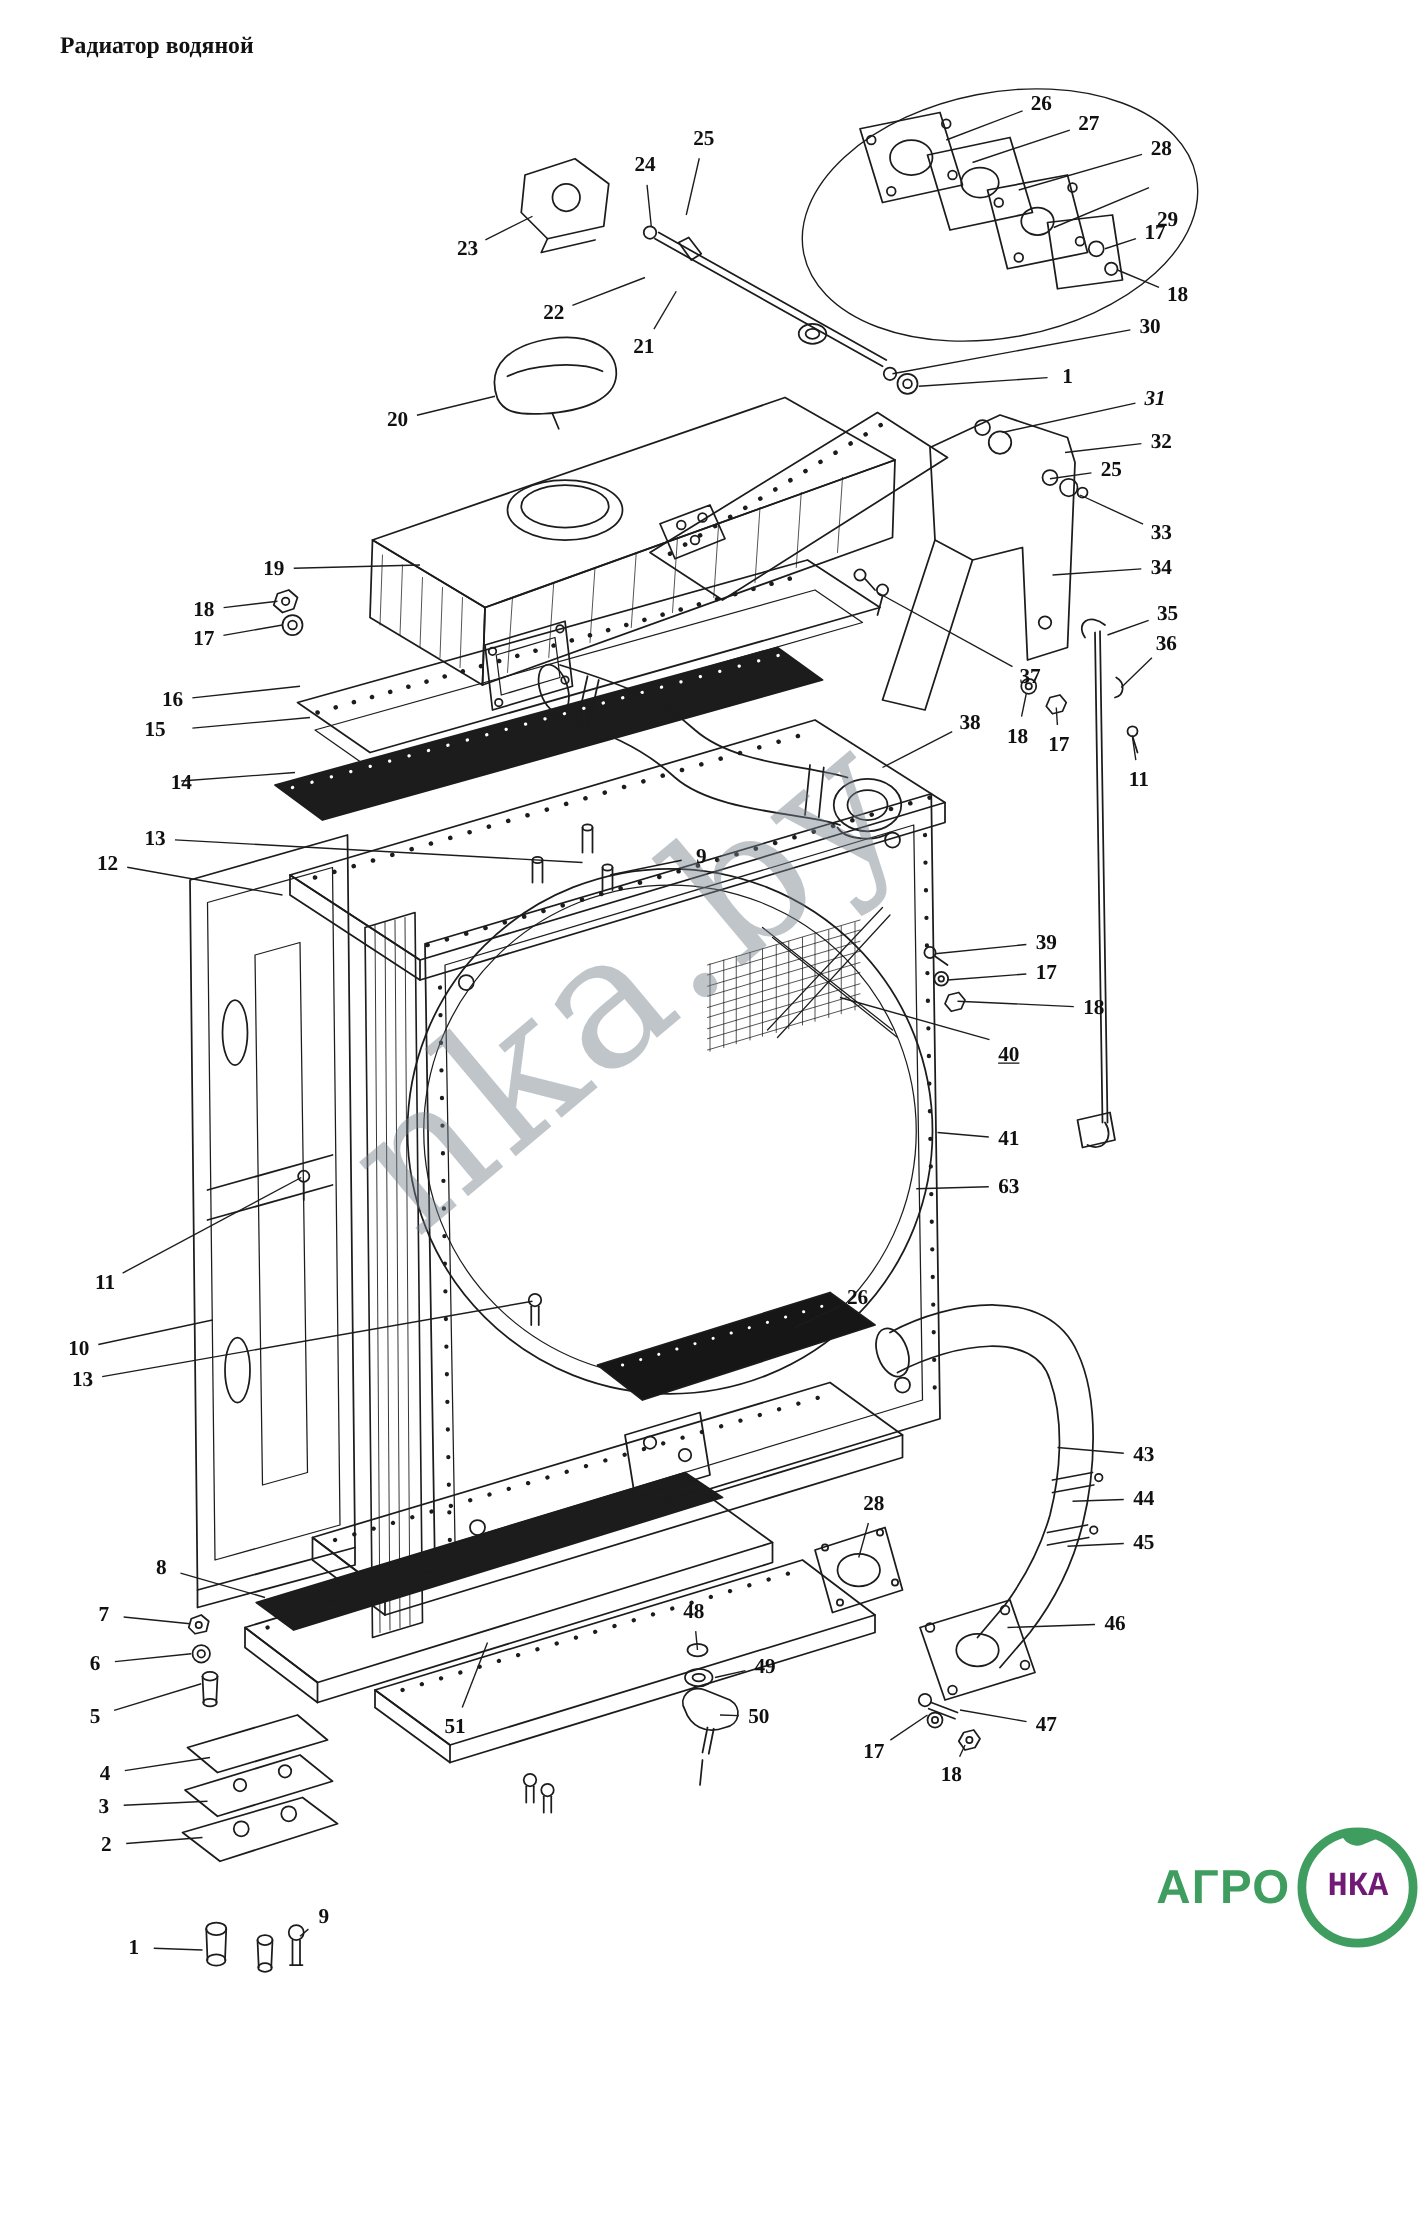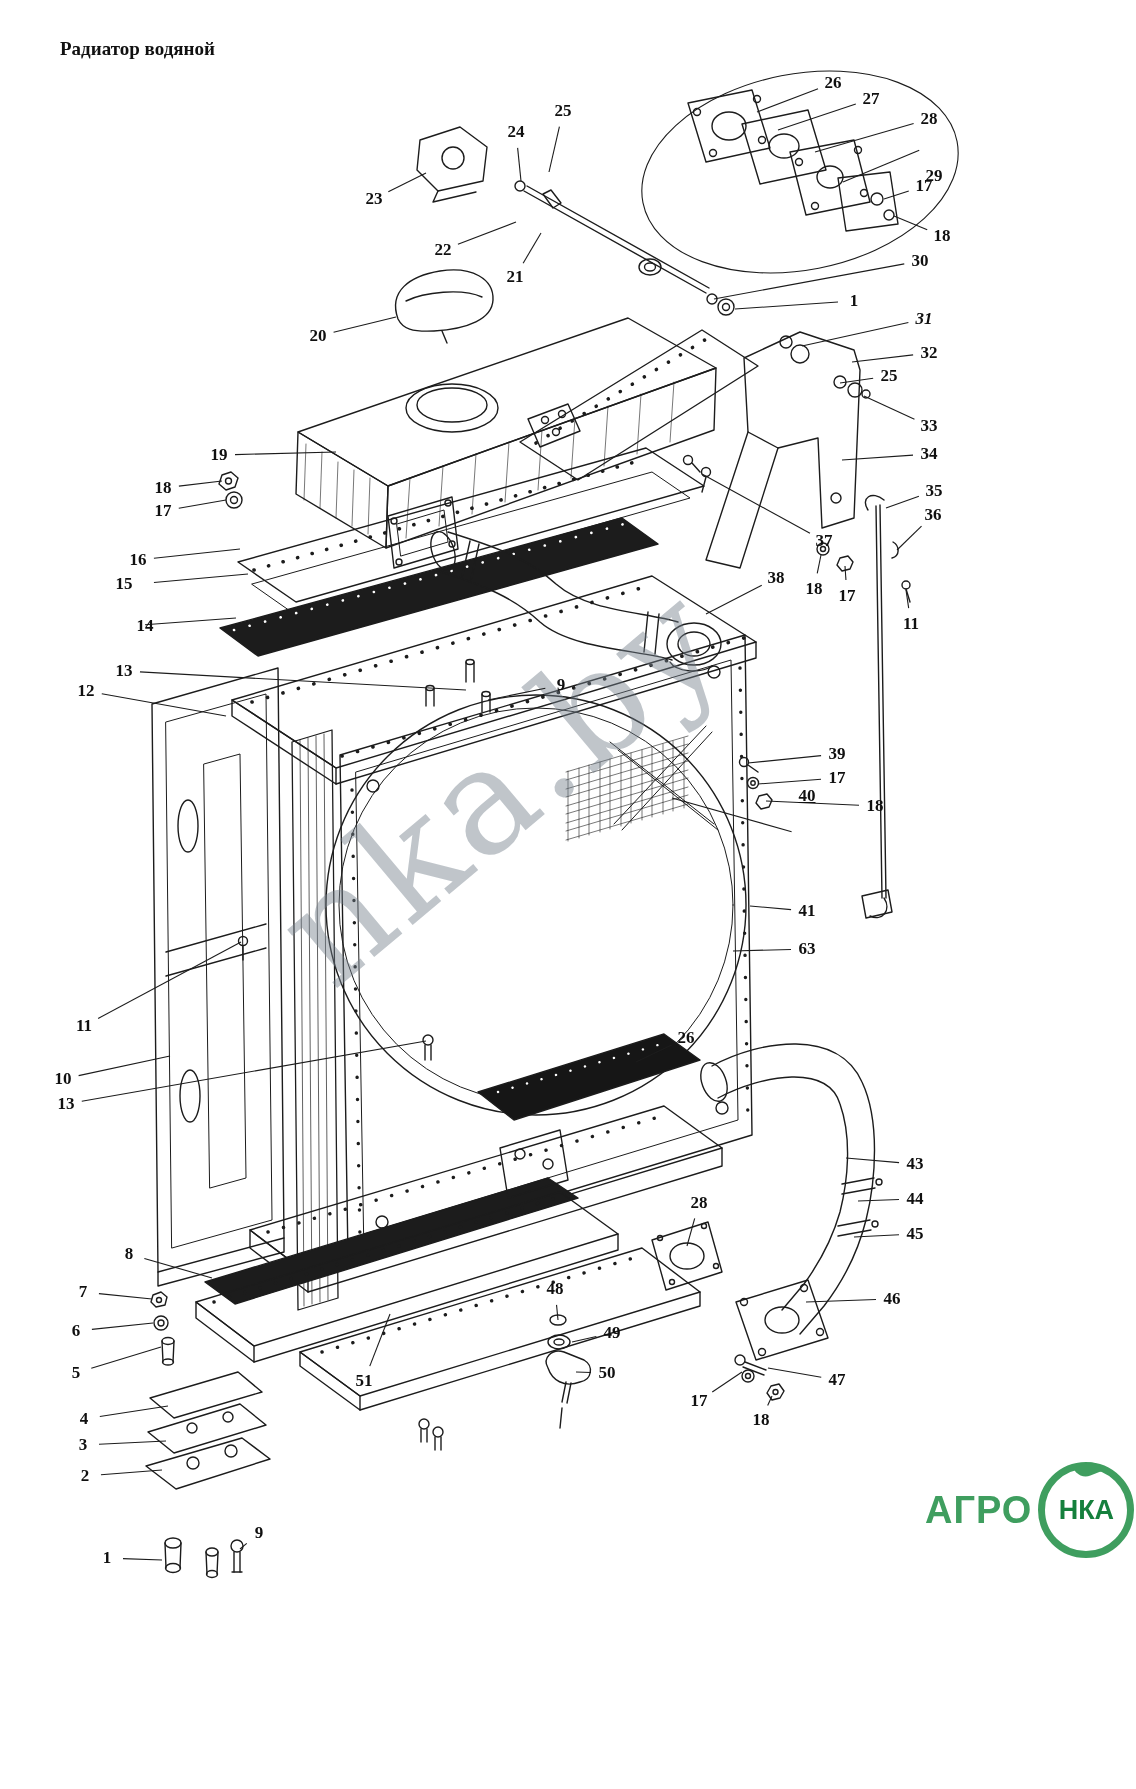--- a/index.html
+++ b/index.html
@@ -4,30 +4,30 @@
 <style>
   html,body{margin:0;padding:0;background:#ffffff;}
   .page{position:relative;width:1136px;height:1789px;background:#ffffff;overflow:hidden;
         font-family:"Liberation Serif", serif;}
   .art{position:absolute;left:0;top:0;z-index:1;}
   .watermark{position:absolute;left:120px;top:690px;width:760px;height:190px;line-height:190px;
         text-align:center;font-size:148px;color:#74808c;opacity:.45;letter-spacing:4px;
         transform:rotate(-40deg);font-family:"DejaVu Serif", serif;z-index:2;pointer-events:none;}
   .leaders{position:absolute;left:0;top:0;z-index:3;pointer-events:none;}
   .leaders line{stroke:#1c1c1c;stroke-width:1.1;}
-  .title{position:absolute;left:48px;top:26px;margin:12px;font-size:19px;font-weight:bold;color:#111;z-index:4;}
+  .title{position:absolute;left:48px;top:26px;margin:0;font-size:19px;font-weight:bold;color:#111;z-index:4;}
   #callout-layer{position:absolute;left:0;top:0;width:100%;height:100%;z-index:4;pointer-events:none;}
   .callout{position:absolute;transform:translate(-50%,-50%);font-weight:bold;font-size:17px;color:#101010;
         font-family:"Liberation Serif", serif;white-space:nowrap;}
   .logo{position:absolute;left:925px;top:1462px;display:flex;align-items:center;gap:6px;z-index:4;}
   .logo-prefix{font-size:38px;font-weight:bold;color:#3f9e5f;letter-spacing:1px;
         text-shadow:0 0 2px #ffffff;font-family:"Liberation Sans", sans-serif;}
   .logo-circle{position:relative;width:96px;height:96px;border:7px solid #3f9e5f;border-radius:50%;
         background:#ffffff;display:flex;align-items:center;justify-content:center;box-sizing:border-box;}
-  .logo-circle-text{font-size:27px;font-weight:bold;color:#15803d;font-family:Liberation Sans, sans-serif;}
+  .logo-circle-text{font-size:27px;font-weight:bold;color:#701a75;font-family:Liberation Mono, monospace;}
   .logo-leaf{position:absolute;top:-6px;left:30px;width:26px;height:13px;background:#3f9e5f;
         border-radius:0 14px 0 14px;transform:rotate(-22deg);}
 </style>
 </head>
 <body>
 
 <div class="page">
 
   <svg class="art" width="1136" height="1789" viewBox="0 0 1136 1789" xmlns="http://www.w3.org/2000/svg">
     <g stroke="#1c1c1c" fill="none" stroke-width="1.4" stroke-linejoin="round" stroke-linecap="round">
@@ -492,21 +492,21 @@
       <div class="callout" style="left: 814px; top: 589px;">18</div>
       <div class="callout" style="left: 847px; top: 596px;">17</div>
       <div class="callout" style="left: 911px; top: 624px;">11</div>
       <div class="callout" style="left: 776px; top: 578px;">38</div>
       <div class="callout" style="left: 124px; top: 671px;">13</div>
       <div class="callout" style="left: 86px; top: 691px;">12</div>
       <div class="callout" style="left: 561px; top: 685px;">9</div>
       <div class="callout" style="left: 837px; top: 754px;">39</div>
       <div class="callout" style="left: 837px; top: 778px;">17</div>
       <div class="callout" style="left: 875px; top: 806px;">18</div>
-      <div class="callout" style="left: 807px; top: 796px; text-decoration: underline;">40</div>
+      <div class="callout" style="left: 807px; top: 844px; text-decoration: underline;">40</div>
       <div class="callout" style="left: 807px; top: 911px;">41</div>
       <div class="callout" style="left: 807px; top: 949px;">63</div>
       <div class="callout" style="left: 84px; top: 1026px;">11</div>
       <div class="callout" style="left: 63px; top: 1079px;">10</div>
       <div class="callout" style="left: 66px; top: 1104px;">13</div>
       <div class="callout" style="left: 686px; top: 1038px;">26</div>
       <div class="callout" style="left: 915px; top: 1164px;">43</div>
       <div class="callout" style="left: 915px; top: 1199px;">44</div>
       <div class="callout" style="left: 915px; top: 1234px;">45</div>
       <div class="callout" style="left: 699px; top: 1203px;">28</div>

